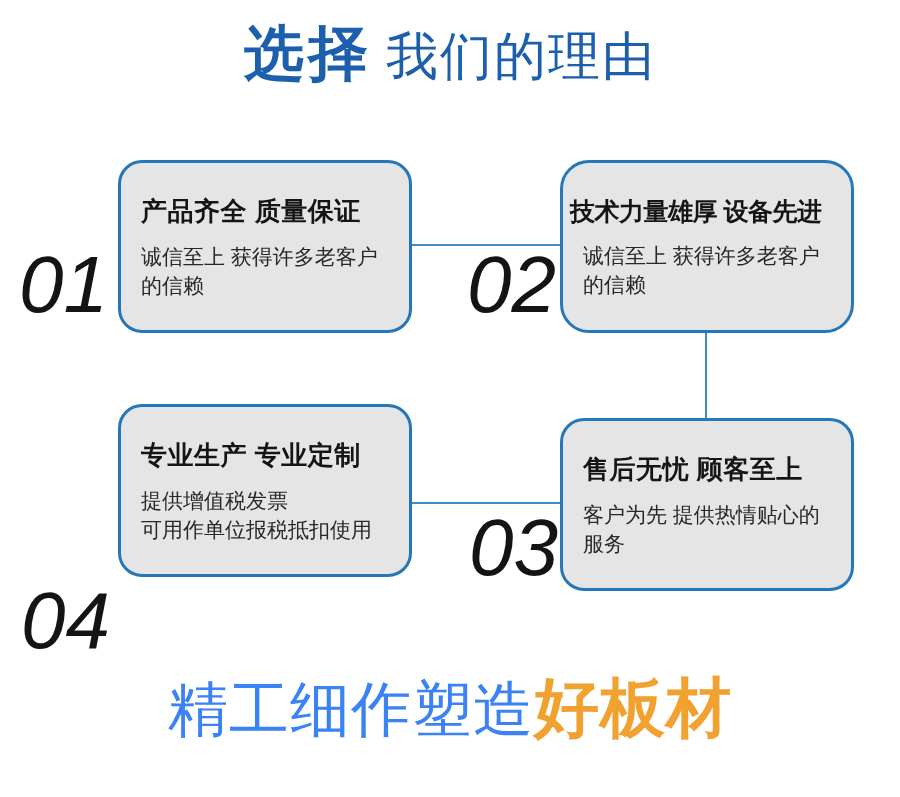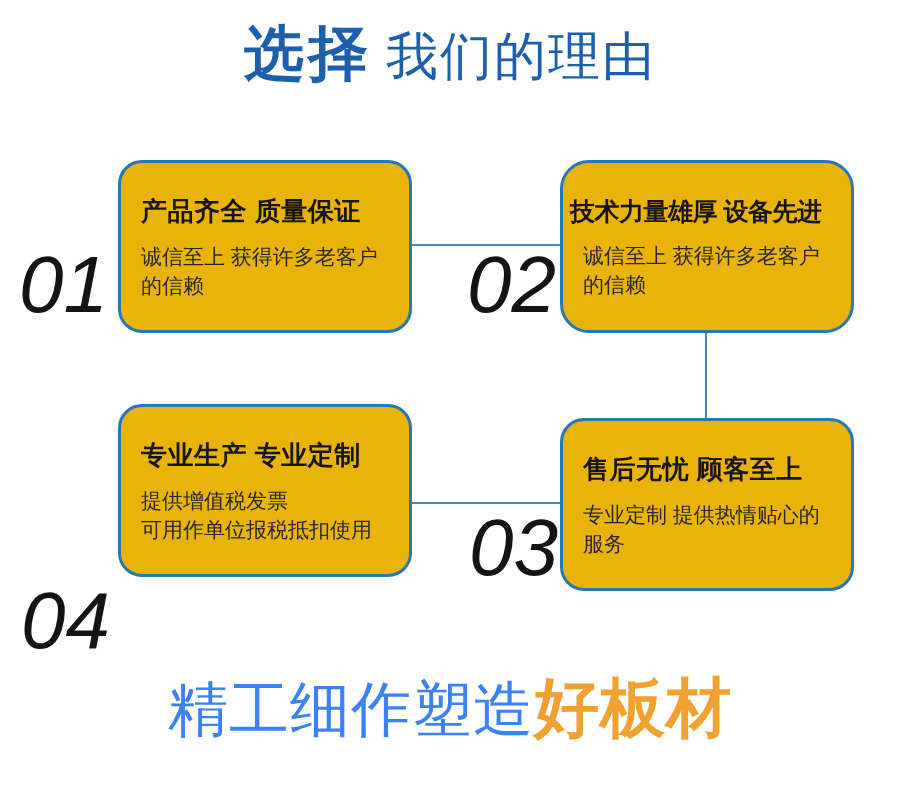--- a/index.html
+++ b/index.html
@@ -37,21 +37,21 @@
     letter-spacing: 2px;
     padding-left: 14px;
   }
 
   
   .card {
     position: absolute;
     width: 294px;
     height: 173px;
     box-sizing: border-box;
-    background: #eab308;
+    background: #e5e5e5;
     border: 3px solid #2677b8;
     border-radius: 24px;
     display: flex;
     flex-direction: column;
     justify-content: center;
     padding: 0 14px 0 20px;
     z-index: 2;
   }
   .card-pos-1 { left: 118px; top: 160px; }
   .card-pos-2 { left: 560px; top: 160px; border-radius: 29px; }
@@ -156,21 +156,21 @@
     <div class="card-title card-title--tight">技术力量雄厚 设备先进</div>
     <div class="card-desc">
       <div>诚信至上 获得许多老客户</div>
       <div>的信赖</div>
     </div>
   </div>
 
   <div class="card card-pos-3">
     <div class="card-title">售后无忧 顾客至上</div>
     <div class="card-desc">
-      <div>专业定制 提供热情贴心的</div>
+      <div>客户为先 提供热情贴心的</div>
       <div>服务</div>
     </div>
   </div>
 
   <div class="card card-pos-4">
     <div class="card-title">专业生产 专业定制</div>
     <div class="card-desc">
       <div>提供增值税发票</div>
       <div>可用作单位报税抵扣使用</div>
     </div>

